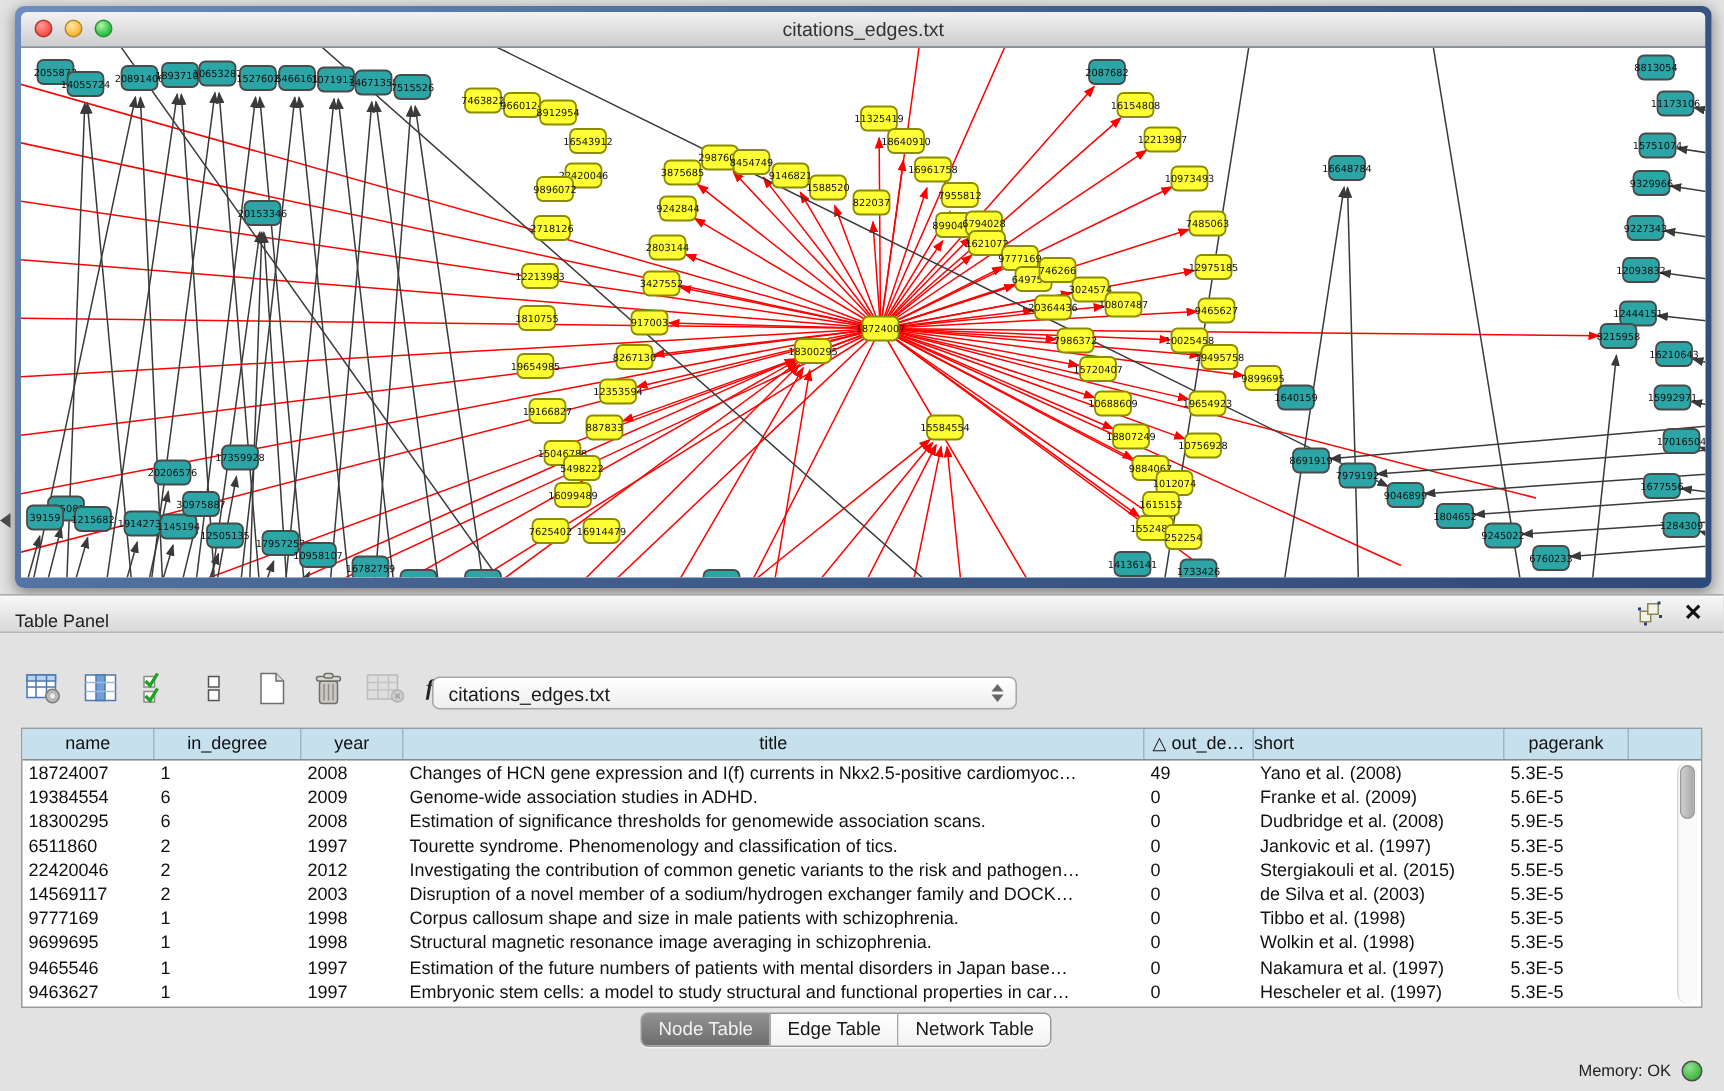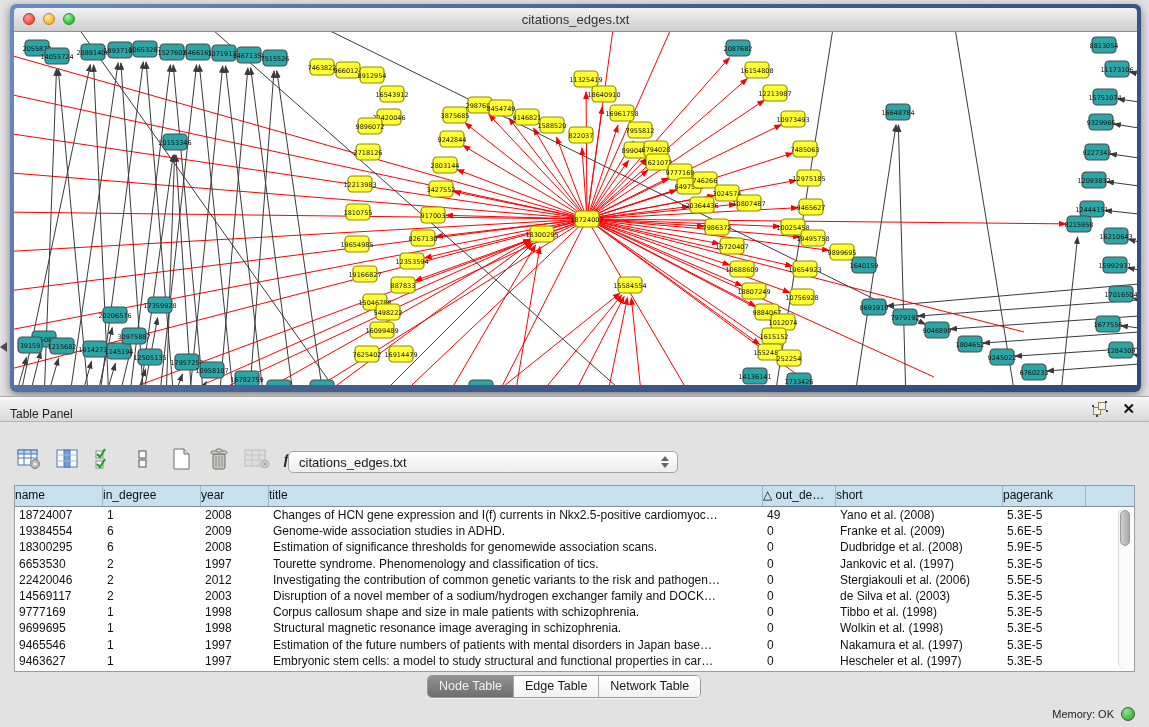--- a/index.html
+++ b/index.html
@@ -46,21 +46,21 @@
     display:flex;align-items:center;padding:0 6px 0 10px;font-size:13px;color:#1a1a1a}
   .combo-label{flex:1;overflow:hidden;white-space:nowrap}
   .stepper{display:flex;flex-direction:column;gap:2px;align-items:center;padding-right:2px}
   .stepper .up{width:0;height:0;border-left:4px solid transparent;border-right:4px solid transparent;border-bottom:5px solid #666}
   .stepper .down{width:0;height:0;border-left:4px solid transparent;border-right:4px solid transparent;border-top:5px solid #666}
 
   
   .tbl{position:absolute;left:14px;top:485px;width:1121px;height:187px;box-sizing:border-box;
     background:#fff;border:1px solid #9b9b9b}
   .thead{display:flex;height:20px;background:#c7e0ee;border-bottom:1px solid #8a8a8a}
-  .th{box-sizing:border-box;font-size:12px;color:#111;text-align:left;line-height:19px;
+  .th{box-sizing:border-box;font-size:12px;color:#111;text-align:center;line-height:19px;
     border-right:1px solid #9cb9c8;overflow:hidden;white-space:nowrap}
   .trows{position:relative}
   .trow{display:flex;height:16.2px;align-items:center}
   .td{box-sizing:border-box;font-size:12px;color:#111;line-height:16px;padding:0 4px;
     overflow:hidden;white-space:nowrap}
   .c0{width:88px}.c1{width:98px}.c2{width:68px}.c3{width:494px}.c4{width:73px}.c5{width:167px;text-align:left}.c6{width:83px}
   .vscroll{position:absolute;right:2px;top:22px;width:13px;height:161px;background:#fafafa;
     border-left:1px solid #d8d8d8;border-radius:7px}
   .vthumb{position:absolute;left:1px;top:2px;width:10px;height:36px;border-radius:6px;
     background:linear-gradient(90deg,#cfcfcf,#a9a9a9);border:1px solid #9a9a9a;box-sizing:border-box}
@@ -823,35 +823,35 @@
       <div class="trow">
         <div class="td c0">18300295</div>
         <div class="td c1">6</div>
         <div class="td c2">2008</div>
         <div class="td c3">Estimation of significance thresholds for genomewide association scans.</div>
         <div class="td c4">0</div>
         <div class="td c5">Dudbridge et al. (2008)</div>
         <div class="td c6">5.9E-5</div>
       </div>
       <div class="trow">
-        <div class="td c0">6653530</div>
+        <div class="td c0">6511860</div>
         <div class="td c1">2</div>
         <div class="td c2">1997</div>
         <div class="td c3">Tourette syndrome. Phenomenology and classification of tics.</div>
         <div class="td c4">0</div>
         <div class="td c5">Jankovic et al. (1997)</div>
         <div class="td c6">5.3E-5</div>
       </div>
       <div class="trow">
         <div class="td c0">22420046</div>
         <div class="td c1">2</div>
         <div class="td c2">2012</div>
         <div class="td c3">Investigating the contribution of common genetic variants to the risk and pathogen…</div>
         <div class="td c4">0</div>
-        <div class="td c5">Stergiakouli et al. (2006)</div>
+        <div class="td c5">Stergiakouli et al. (2015)</div>
         <div class="td c6">5.5E-5</div>
       </div>
       <div class="trow">
         <div class="td c0">14569117</div>
         <div class="td c1">2</div>
         <div class="td c2">2003</div>
         <div class="td c3">Disruption of a novel member of a sodium/hydrogen exchanger family and DOCK…</div>
         <div class="td c4">0</div>
         <div class="td c5">de Silva et al. (2003)</div>
         <div class="td c6">5.3E-5</div>

